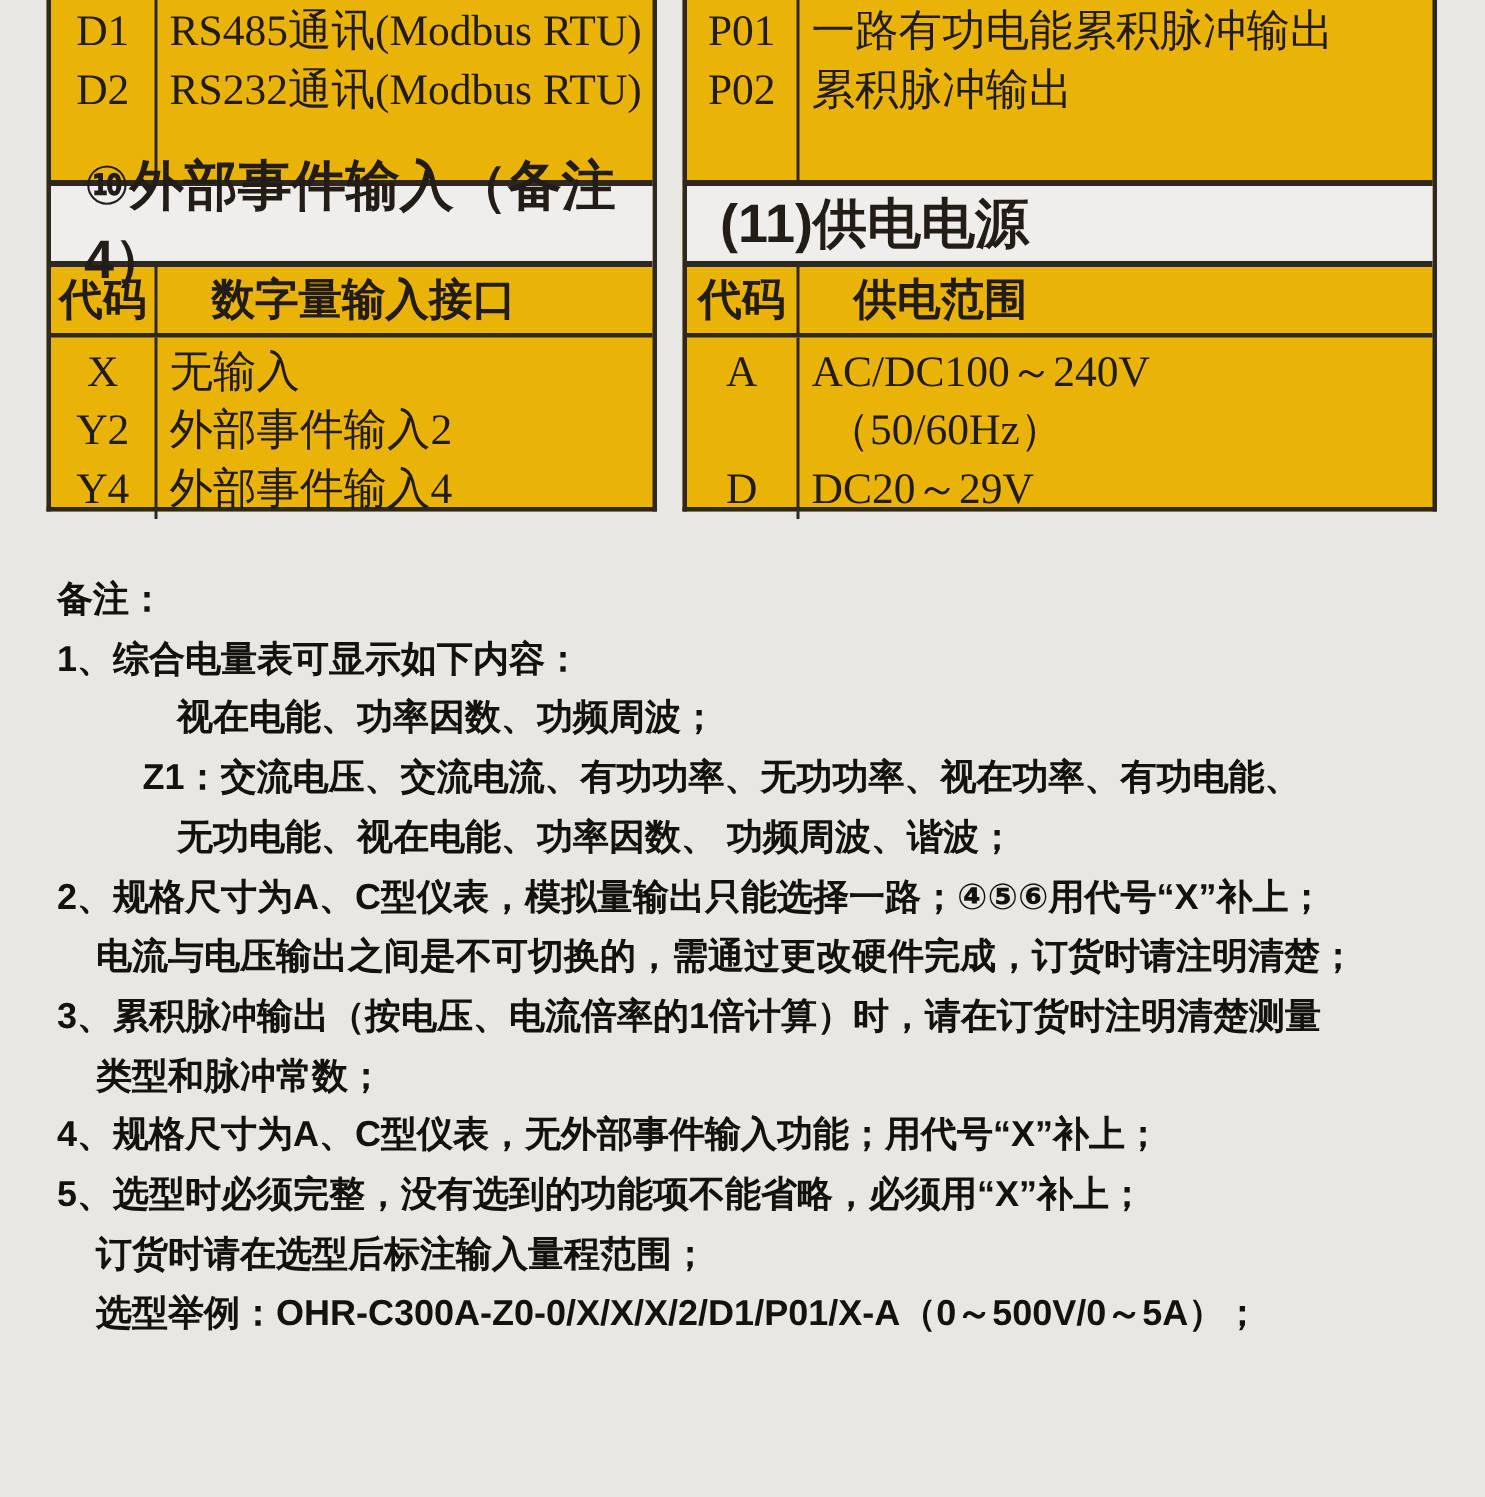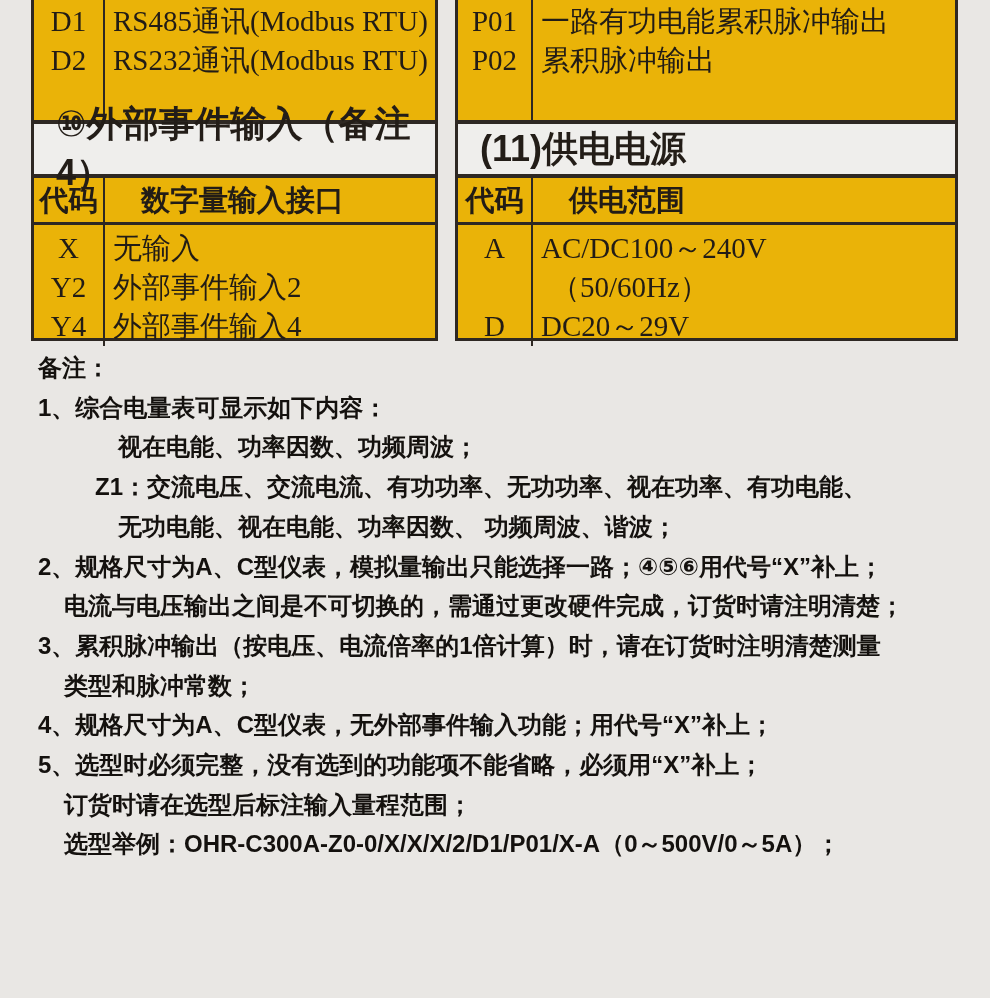--- a/index.html
+++ b/index.html
@@ -34,21 +34,21 @@
   .cols-r{grid-template-columns:75px 1fr;}
   .code-col{border-right:2px solid #2e2823;text-align:center;padding-top:4px;}
   .desc-col{padding-left:8px;padding-top:4px;}
   .cut .code-col,.cut .desc-col{padding-top:2px;}
   .tline{height:39px;line-height:39px;white-space:nowrap;}
   .head-code{border-right:2px solid #2e2823;text-align:center;line-height:44px;}
   .head-desc{padding-left:8px;line-height:44px;white-space:nowrap;}
   .ind-paren{padding-left:10px;}
   
   .notes{
-    position:absolute;top:348px;left:0;width:830px;
+    position:absolute;top:380px;left:0;width:830px;
     font-size:24px;font-weight:600;color:#14110e;
     font-family:"Liberation Sans","DejaVu Sans",sans-serif;
   }
   .note-line{line-height:39.7px;white-space:nowrap;}
   .ind0{padding-left:38px;}
   .ind1{padding-left:64px;}
   .ind2{padding-left:95px;}
   .ind3{padding-left:118px;}
 </style>
 </head>

